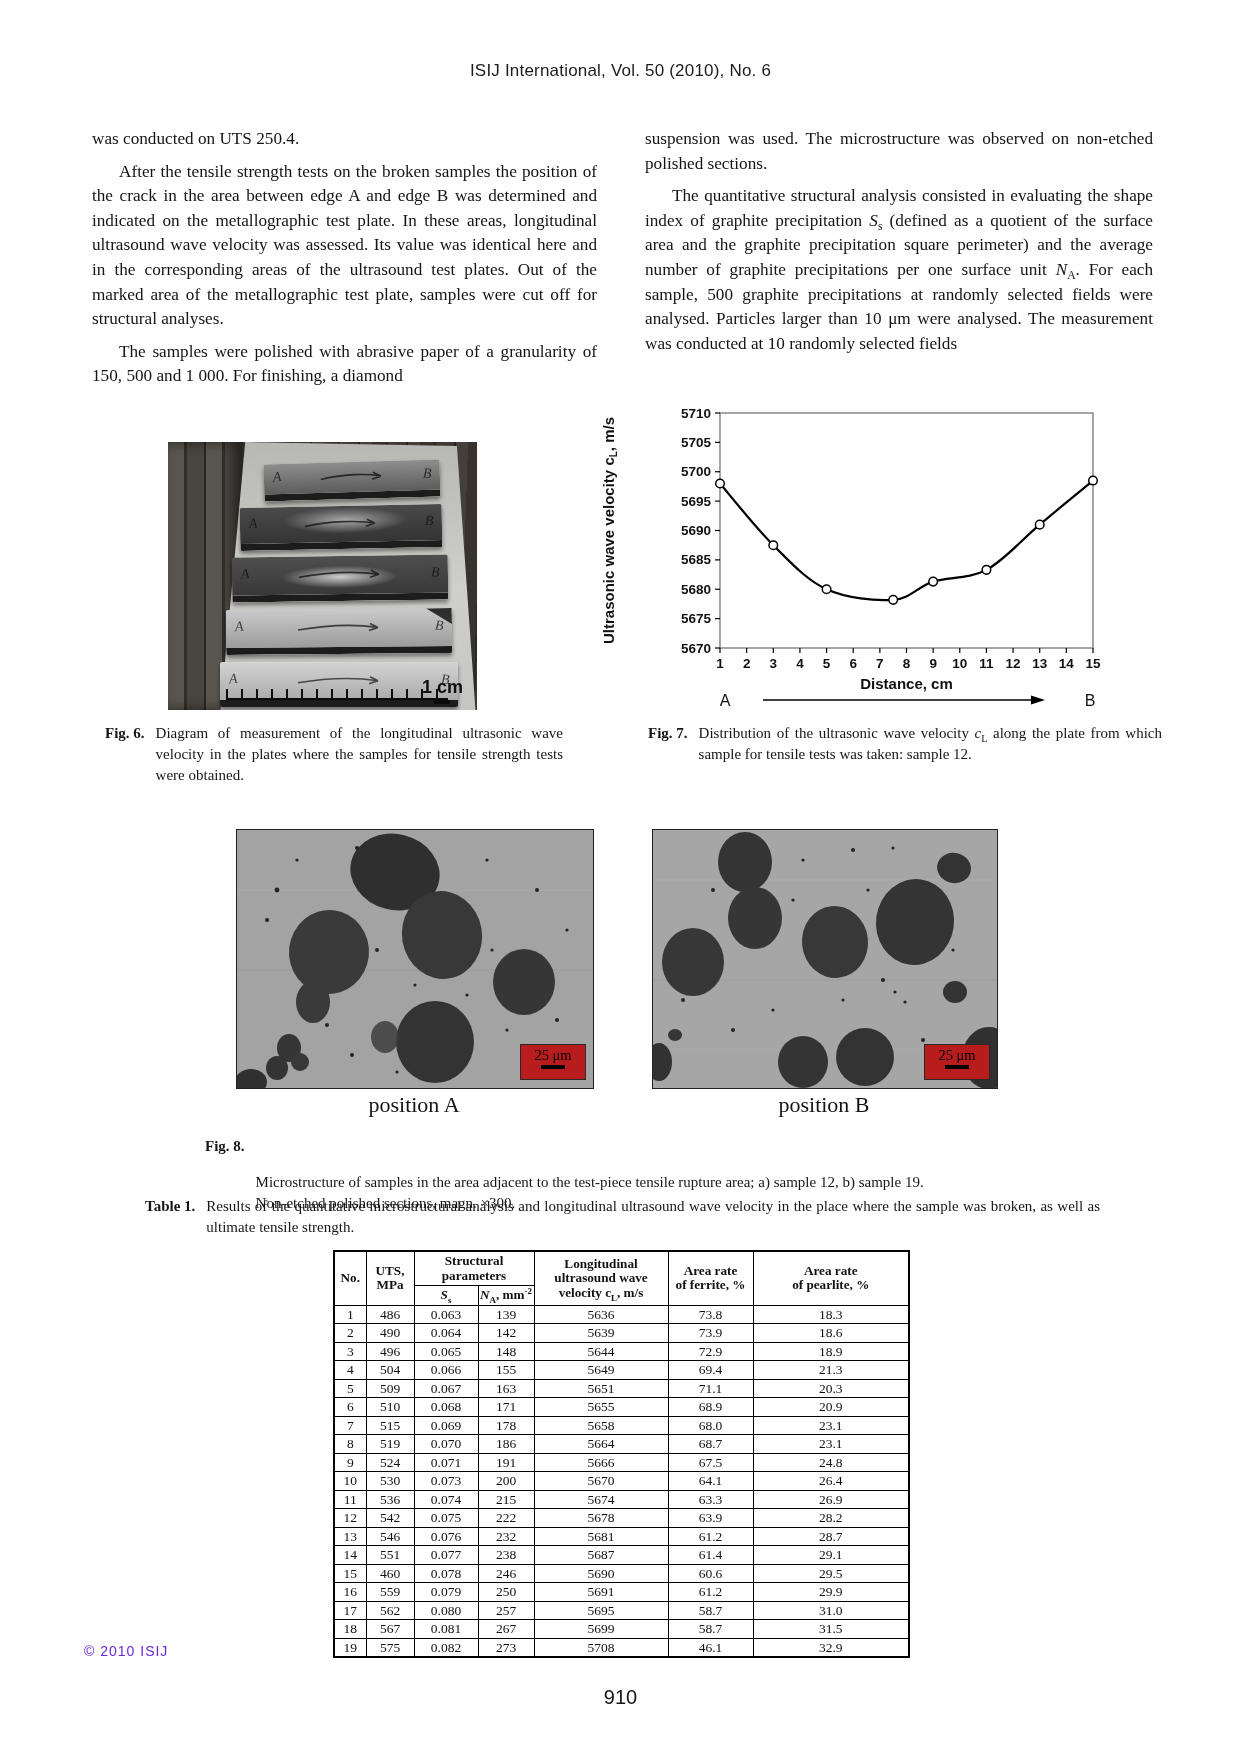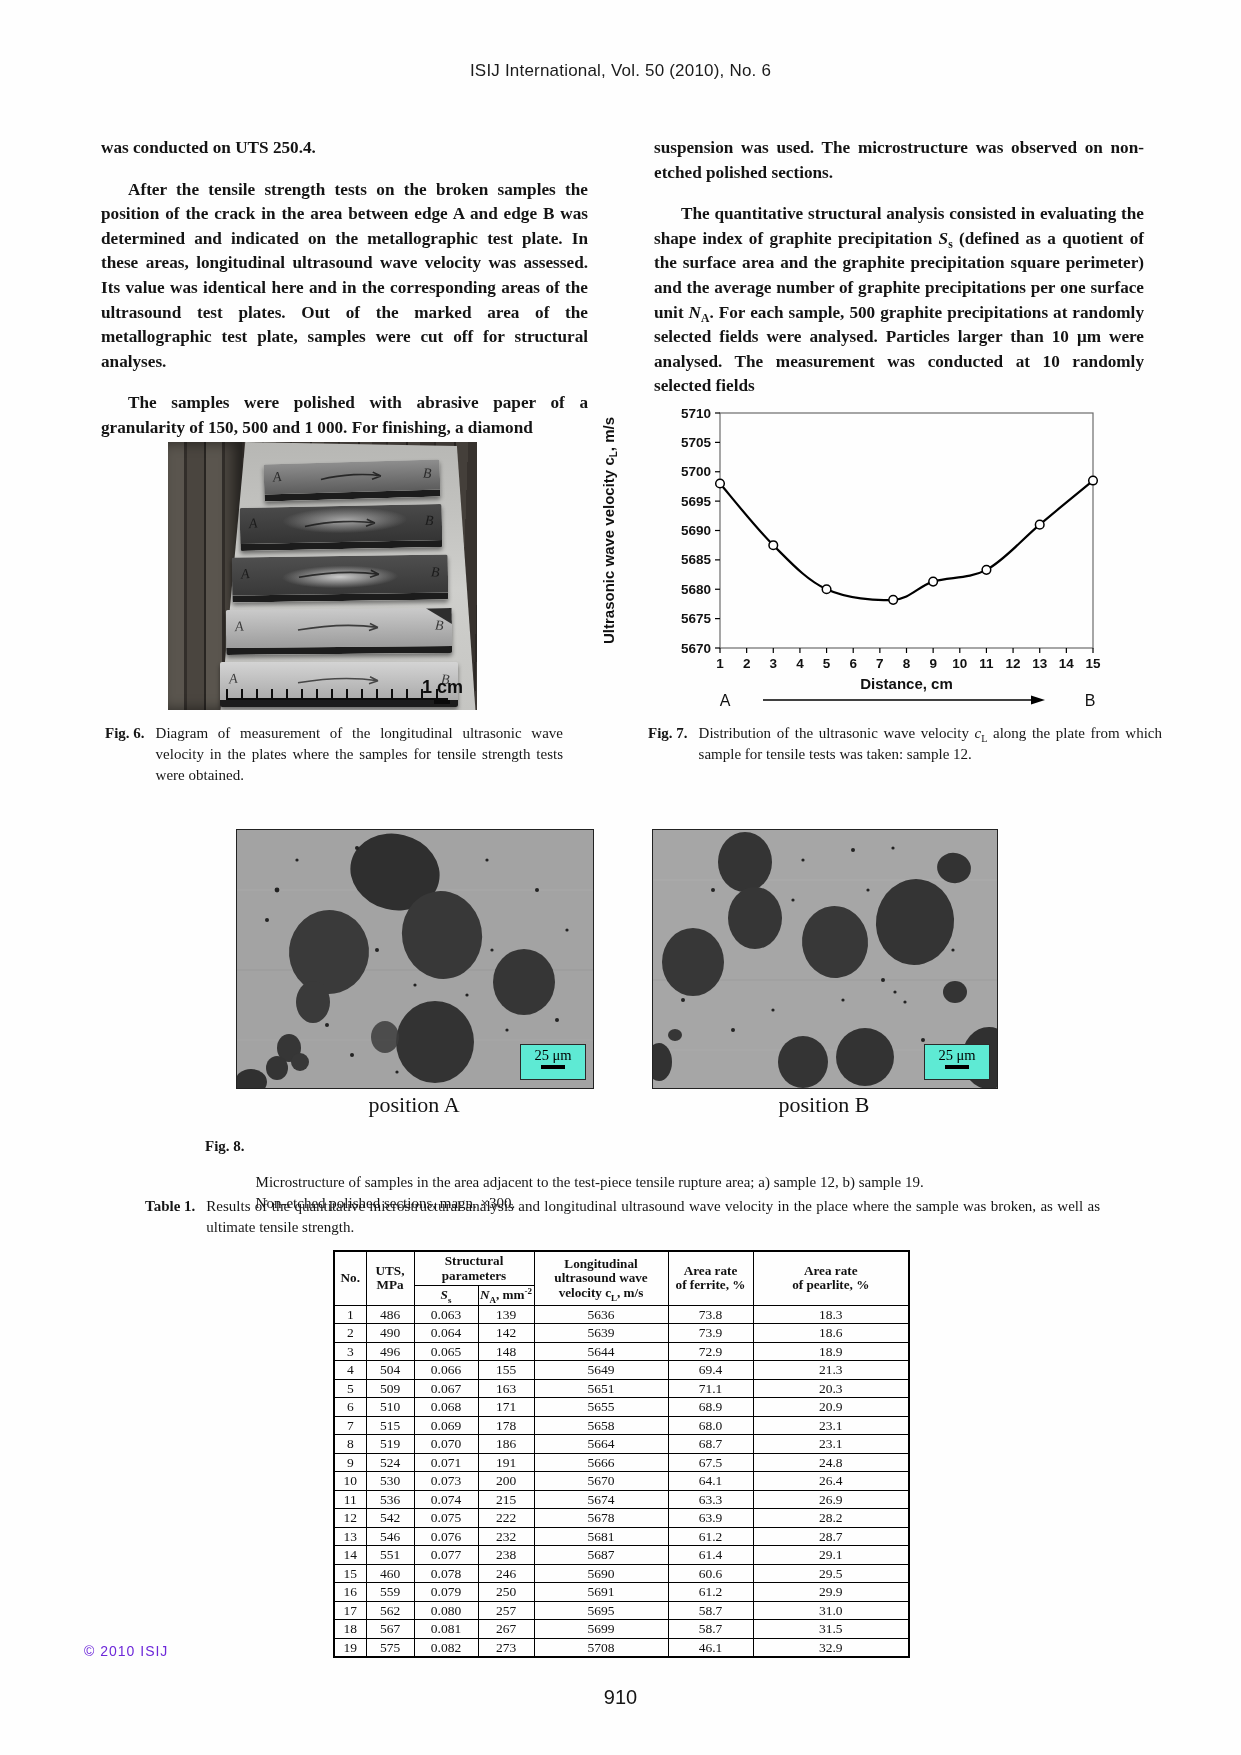--- a/index.html
+++ b/index.html
@@ -7,21 +7,21 @@
         font-family:"Liberation Serif",serif;color:#111;overflow:hidden;}
 
   
   .journal-header{position:absolute;top:61px;left:0;right:0;text-align:center;
     font-family:"Liberation Sans",sans-serif;font-size:17px;letter-spacing:.2px;color:#1b1b1b;}
 
   
   .col{position:absolute;top:119px;font-size:17.2px;line-height:24.6px;text-align:justify;color:#141414;}
   #col-left{left:84px;width:521px;}
   #col-right{left:637px;width:524px;}
-  .col p{margin:17px;font-weight:bold;}
+  .col p{margin:8px;}
   .indent{text-indent:27px;}
   sub,sup{line-height:0;font-size:68%;}
   i.v{font-style:italic;}
 
   
   #fig6-photo{position:absolute;left:168px;top:442px;width:309px;height:268px;overflow:hidden;
     background:
       repeating-linear-gradient(92deg,#443f3a 0 12px,#37322e 12px 26px,#2c2825 26px 28px,#3e3935 28px 46px,#262220 46px 48px);}
   #fig6-photo .wood-left{position:absolute;left:0;top:0;bottom:0;width:74px;
     background:repeating-linear-gradient(90deg,#5a554e 0 16px,#322e2a 16px 19px,#4a453f 19px 36px,#282522 36px 38px);
@@ -61,21 +61,21 @@
   .caption{position:absolute;display:flex;gap:11px;font-size:15px;line-height:21px;color:#161616;}
   .cap-label{font-weight:bold;white-space:nowrap;}
   .cap-text{text-align:justify;}
   .pre{white-space:pre-line;margin-top:36px;}
 
   
   .micro{position:absolute;top:829px;height:258px;}
   #micro-a{left:236px;width:356px;}
   #micro-b{left:652px;width:344px;}
   .micro svg{display:block;border:1px solid #222;}
-  .scale-box{position:absolute;right:6px;bottom:7px;width:64px;height:34px;background:#5eead4;
+  .scale-box{position:absolute;right:6px;bottom:7px;width:64px;height:34px;background:#b91c1c;
       border:1px solid #2a2a2a;text-align:center;}
   .scale-box .txt{display:block;font-size:14.5px;line-height:18px;margin-top:1px;color:#000;}
   .scale-box .sbar{display:block;width:24px;height:4px;background:#000;margin:1px auto 0;}
   .pos-label{position:absolute;top:1092px;text-align:center;font-size:22px;color:#141414;}
   #pos-a{left:236px;width:356px;}
   #pos-b{left:652px;width:344px;}
 
   
   #table1{position:absolute;left:333px;top:1250px;}
   #table1 table{border-collapse:collapse;table-layout:fixed;width:577px;border:2px solid #000;}

